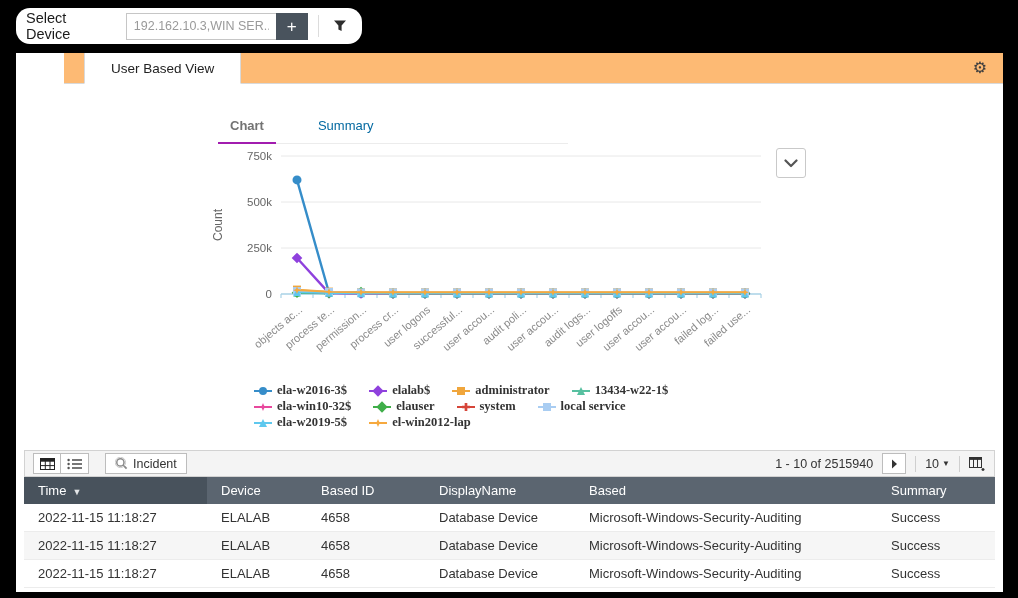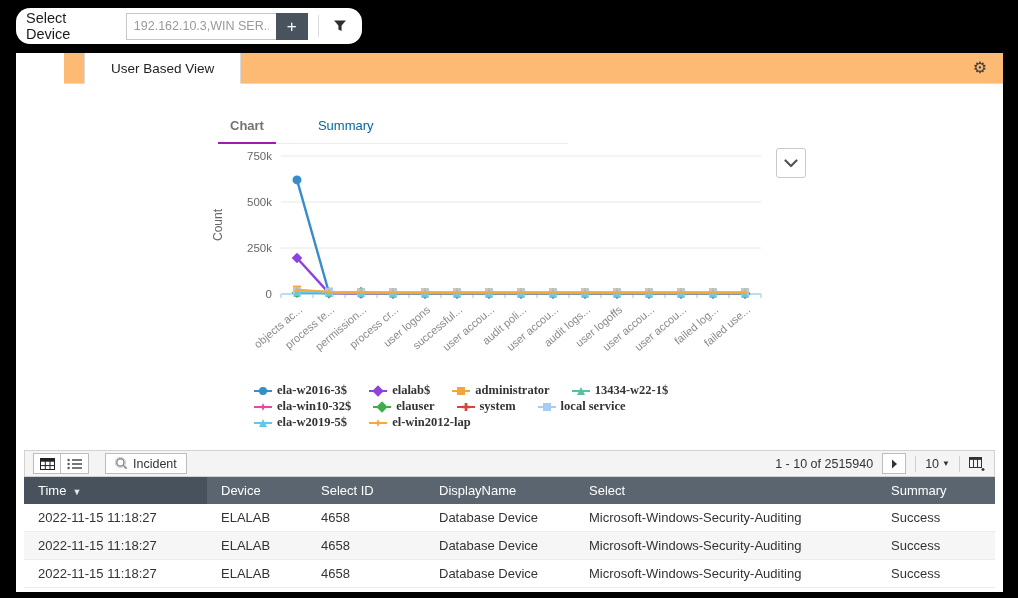--- a/index.html
+++ b/index.html
@@ -461,23 +461,23 @@
         <col style="width:100px">
         <col style="width:118px">
       <col style="width:150px">
         <col style="width:302px">
         <col>
     </colgroup>
     <thead>
         <tr id="thead-row">
           <th class="sorted">Time<span class="sort-caret">▼</span></th>
           <th>Device</th>
-          <th>Select ID</th>
+          <th>Based ID</th>
           <th>DisplayName</th>
-          <th>Select</th>
+          <th>Based</th>
           <th>Summary</th>
         </tr>
       </thead>
     <tbody id="tbody">
         <tr>
           <td>2022-11-15 11:18:27</td>
           <td>ELALAB</td>
           <td>4658</td>
           <td>Database Device</td>
           <td>Microsoft-Windows-Security-Auditing</td>

